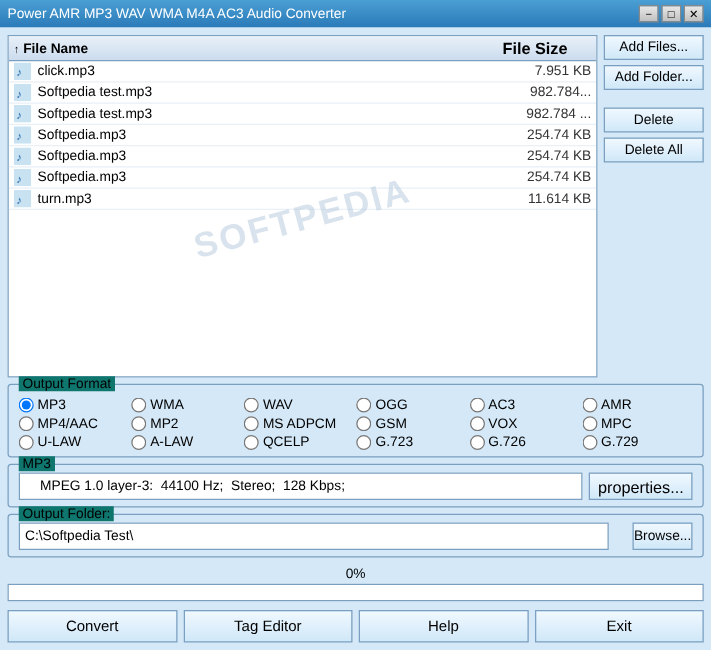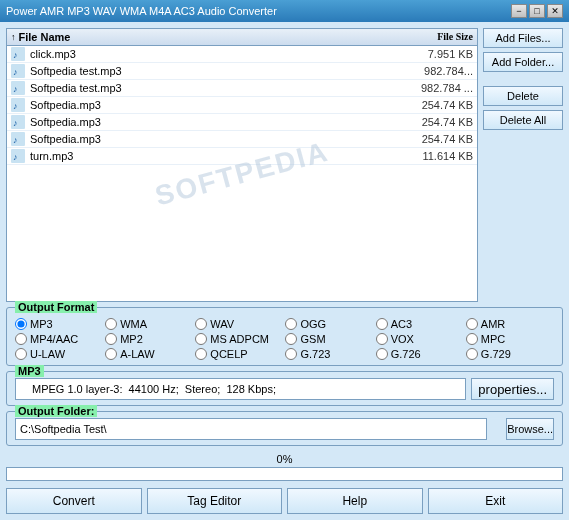--- a/index.html
+++ b/index.html
@@ -68,24 +68,23 @@
     .file-table-header .col-name {
       flex: 1;
       font-weight: bold;
       font-size: 11px;
       display: flex;
       align-items: center;
       gap: 3px;
     }
     .file-table-header .col-size {
       width: 90px;
-      text-align: right;
+      text-align: center;
       font-weight: bold;
-      font-size: 10px;
-      font-family: Liberation Serif, serif;
+      font-size: 13px;
     }
     .sort-arrow {
       font-size: 9px;
     }
     .file-table-body {
       overflow-y: auto;
       flex: 1;
     }
     .file-row {
       display: flex;
@@ -133,25 +132,24 @@
       border: 1px solid #7a9fc0;
       border-radius: 3px;
       padding: 5px 8px;
       position: relative;
       background: #d4e8f7;
     }
     .section-label {
       position: absolute;
       top: -7px;
       left: 8px;
-      background: #86efac;
+      background: #0f766e;
       padding: 0 3px;
       font-size: 11px;
       color: #000;
-      font-weight: bold;
     }
     .radio-grid {
       display: grid;
       grid-template-columns: repeat(6, 1fr);
       gap: 3px 2px;
       margin-top: 2px;
     }
     .radio-item {
       display: flex;
       align-items: center;

